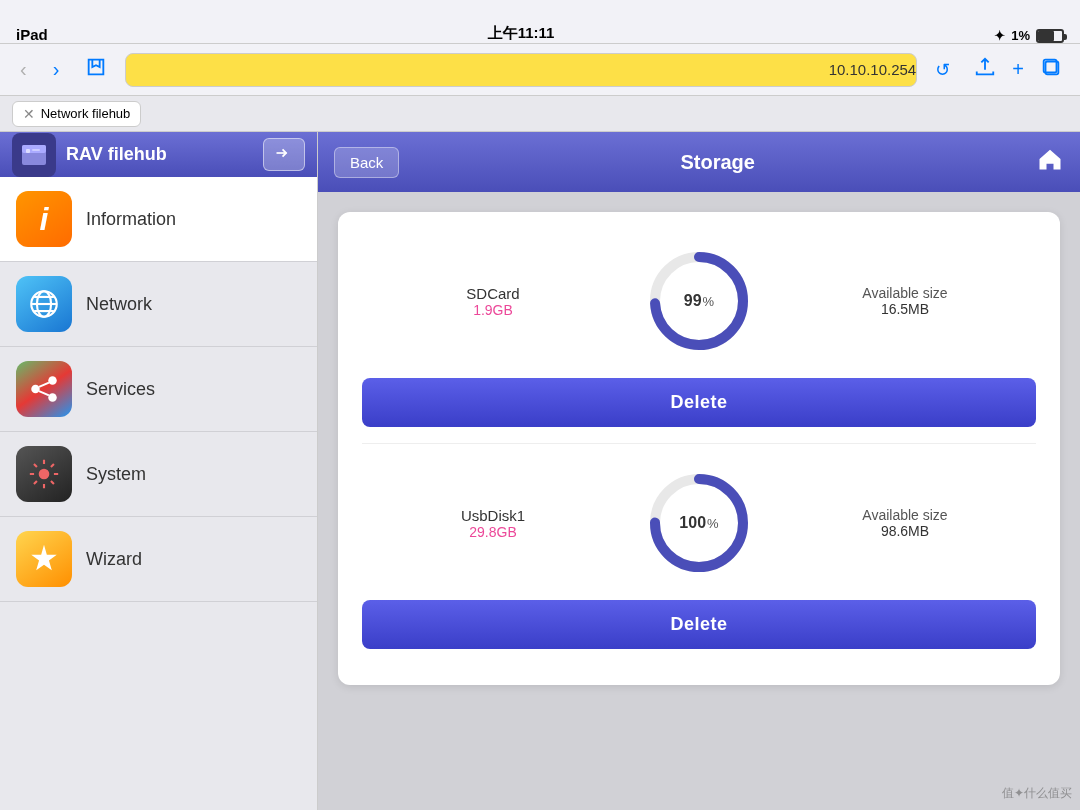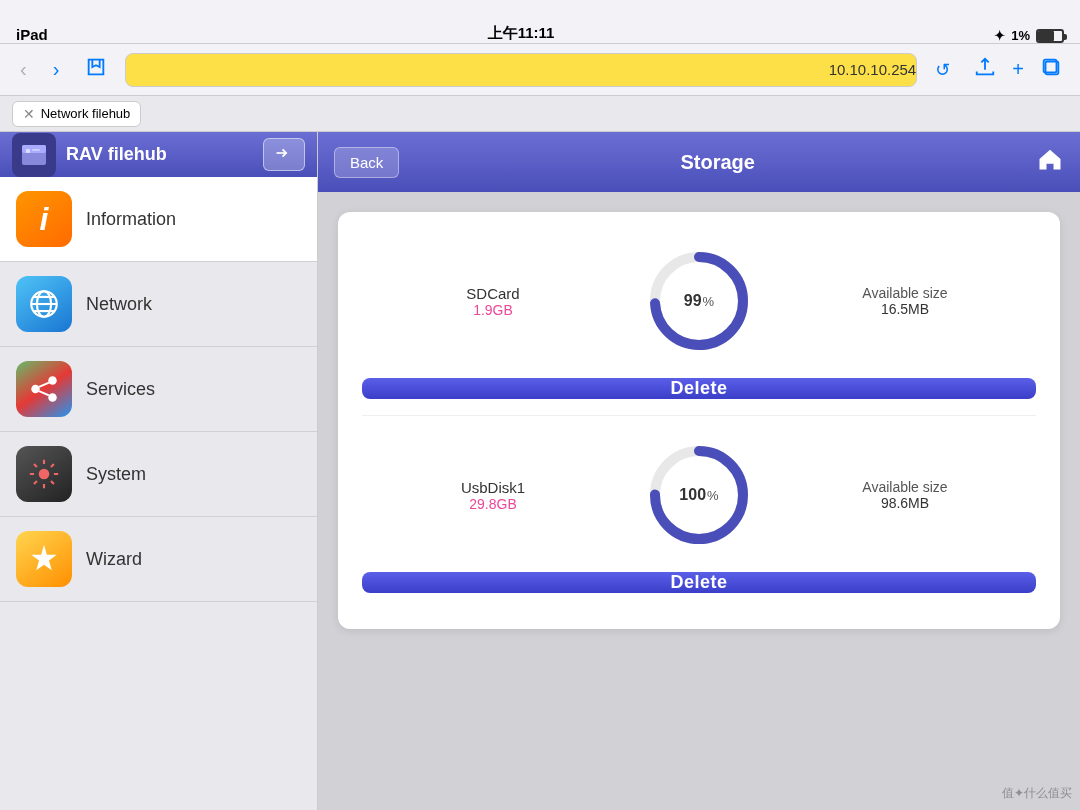--- a/index.html
+++ b/index.html
@@ -196,20 +196,21 @@
       padding: 8px 0 16px 0;
     }
     .delete-btn {
       width: 100%;
       background: linear-gradient(180deg, #5b5fe8, #3a3ec8);
       border: none;
       border-radius: 8px;
       color: white;
       font-size: 18px;
       font-weight: 600;
+      padding: 14px;
       cursor: pointer;
       letter-spacing: 0.5px;
     }
 
     .storage-section { margin-bottom: 0; }
     .storage-section + .storage-section { border-top: 1px solid #eee; padding-top: 10px; }
 
     
     .watermark {
       position: fixed; bottom: 8px; right: 8px;

